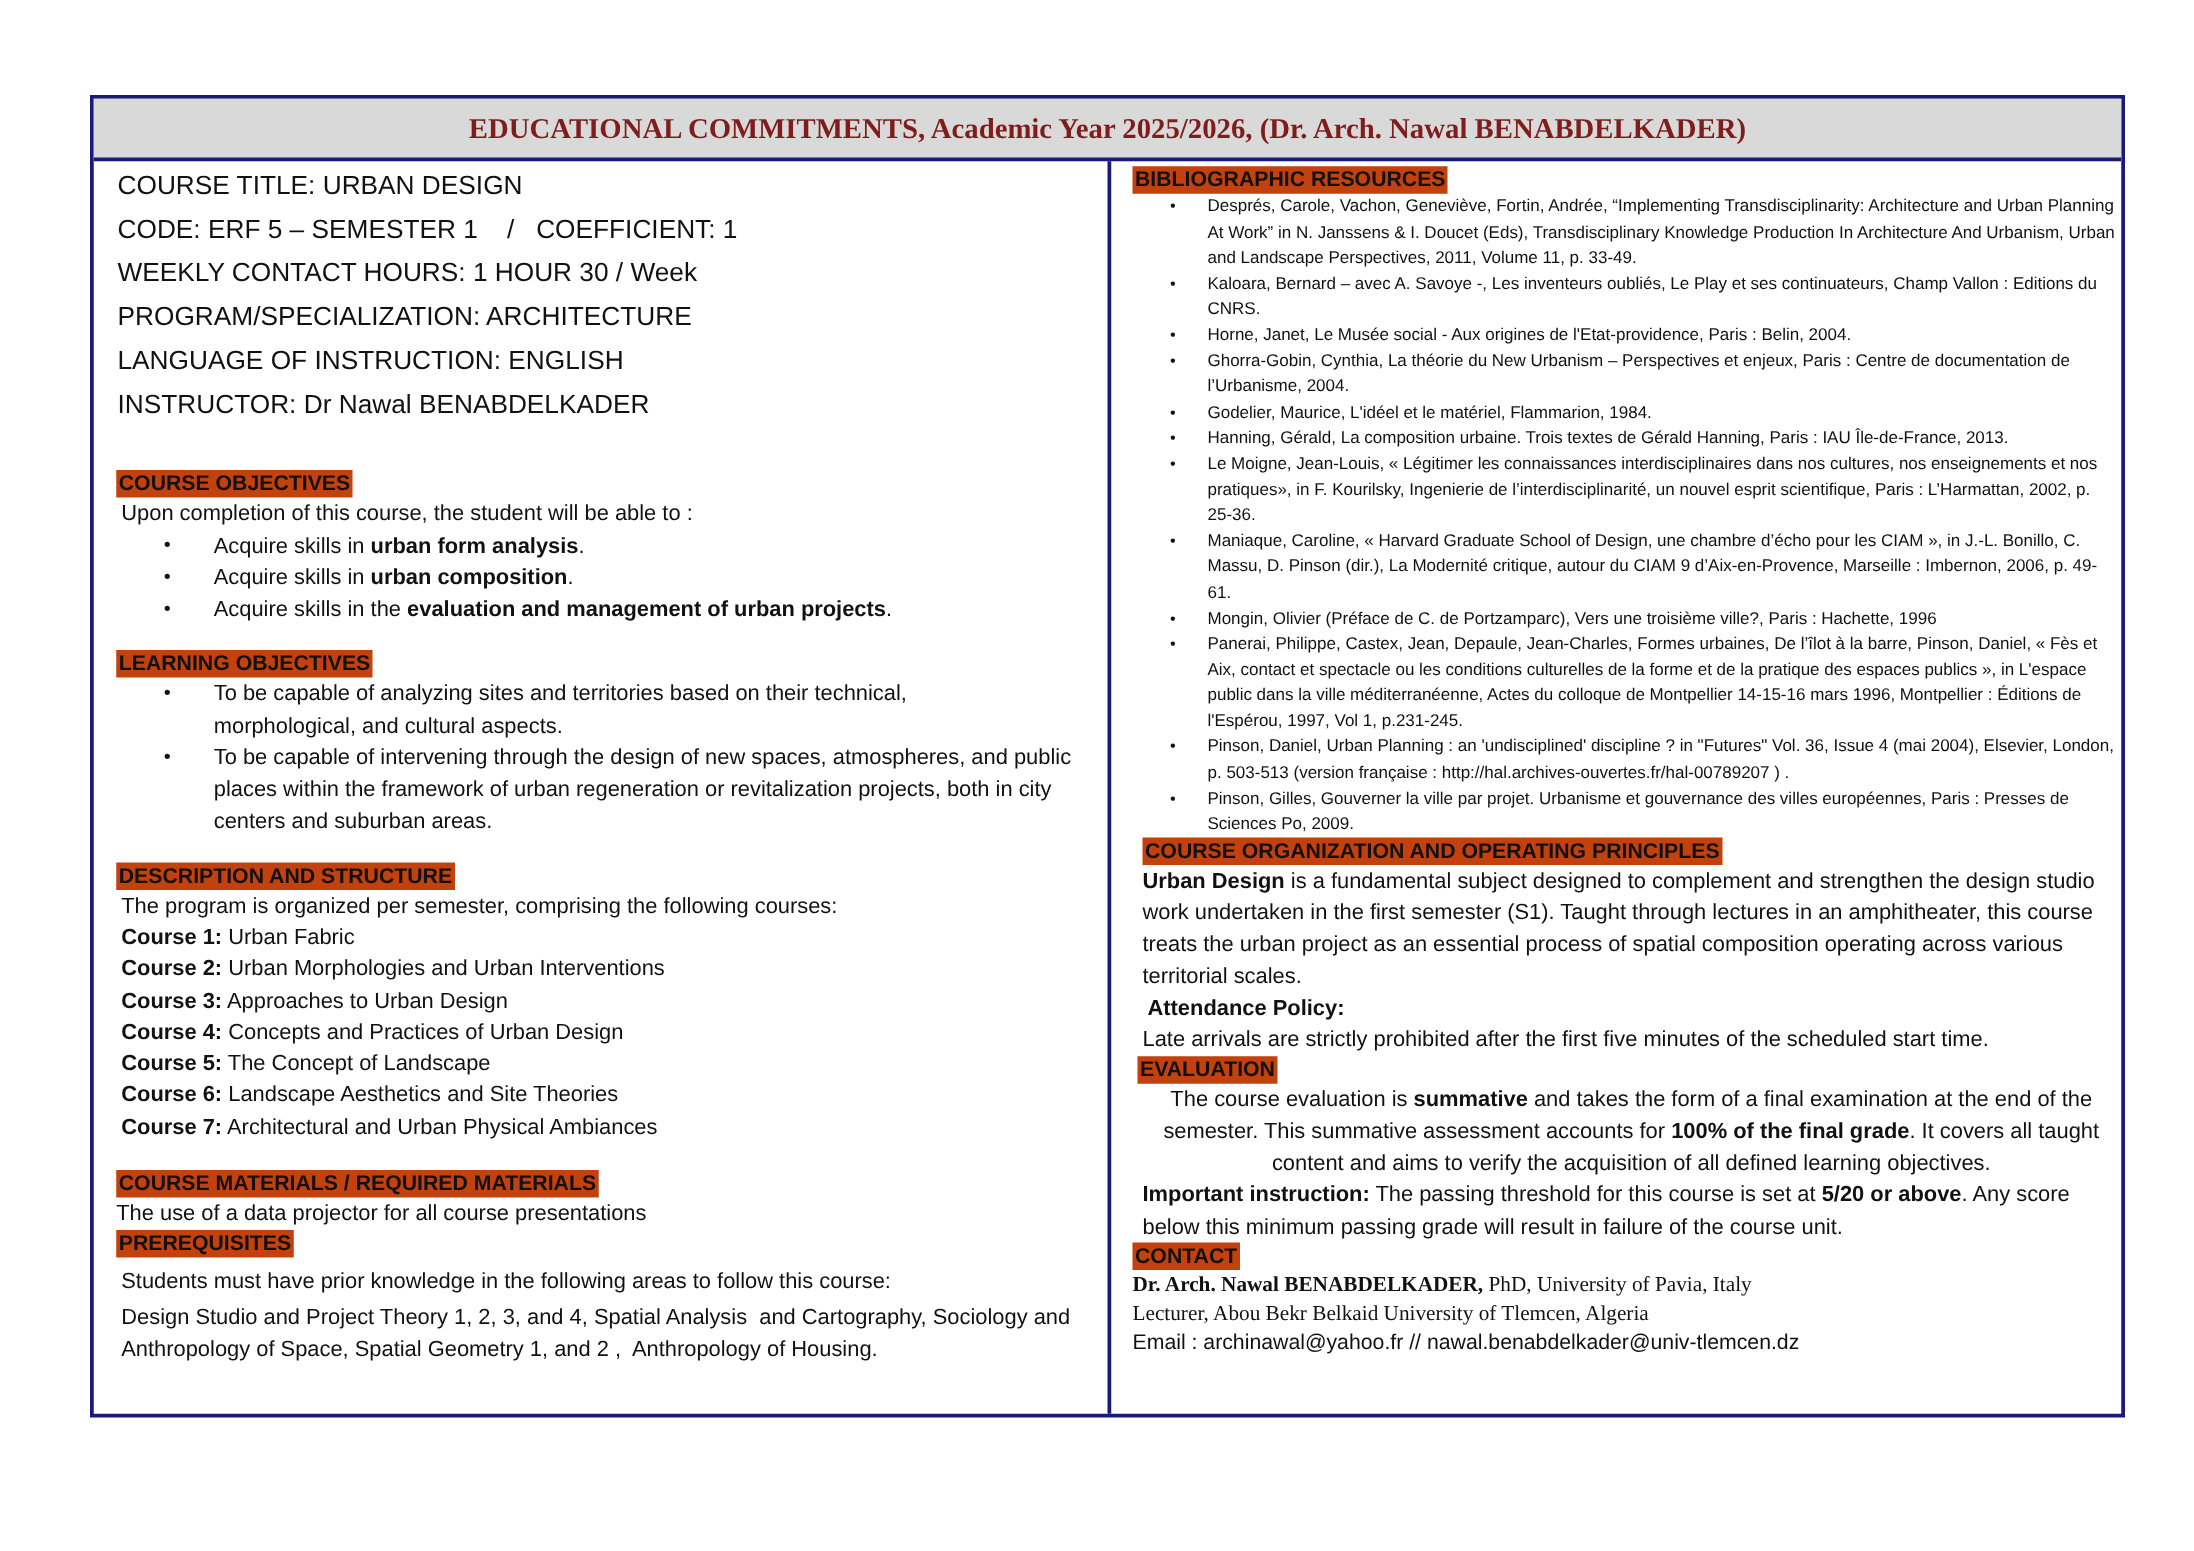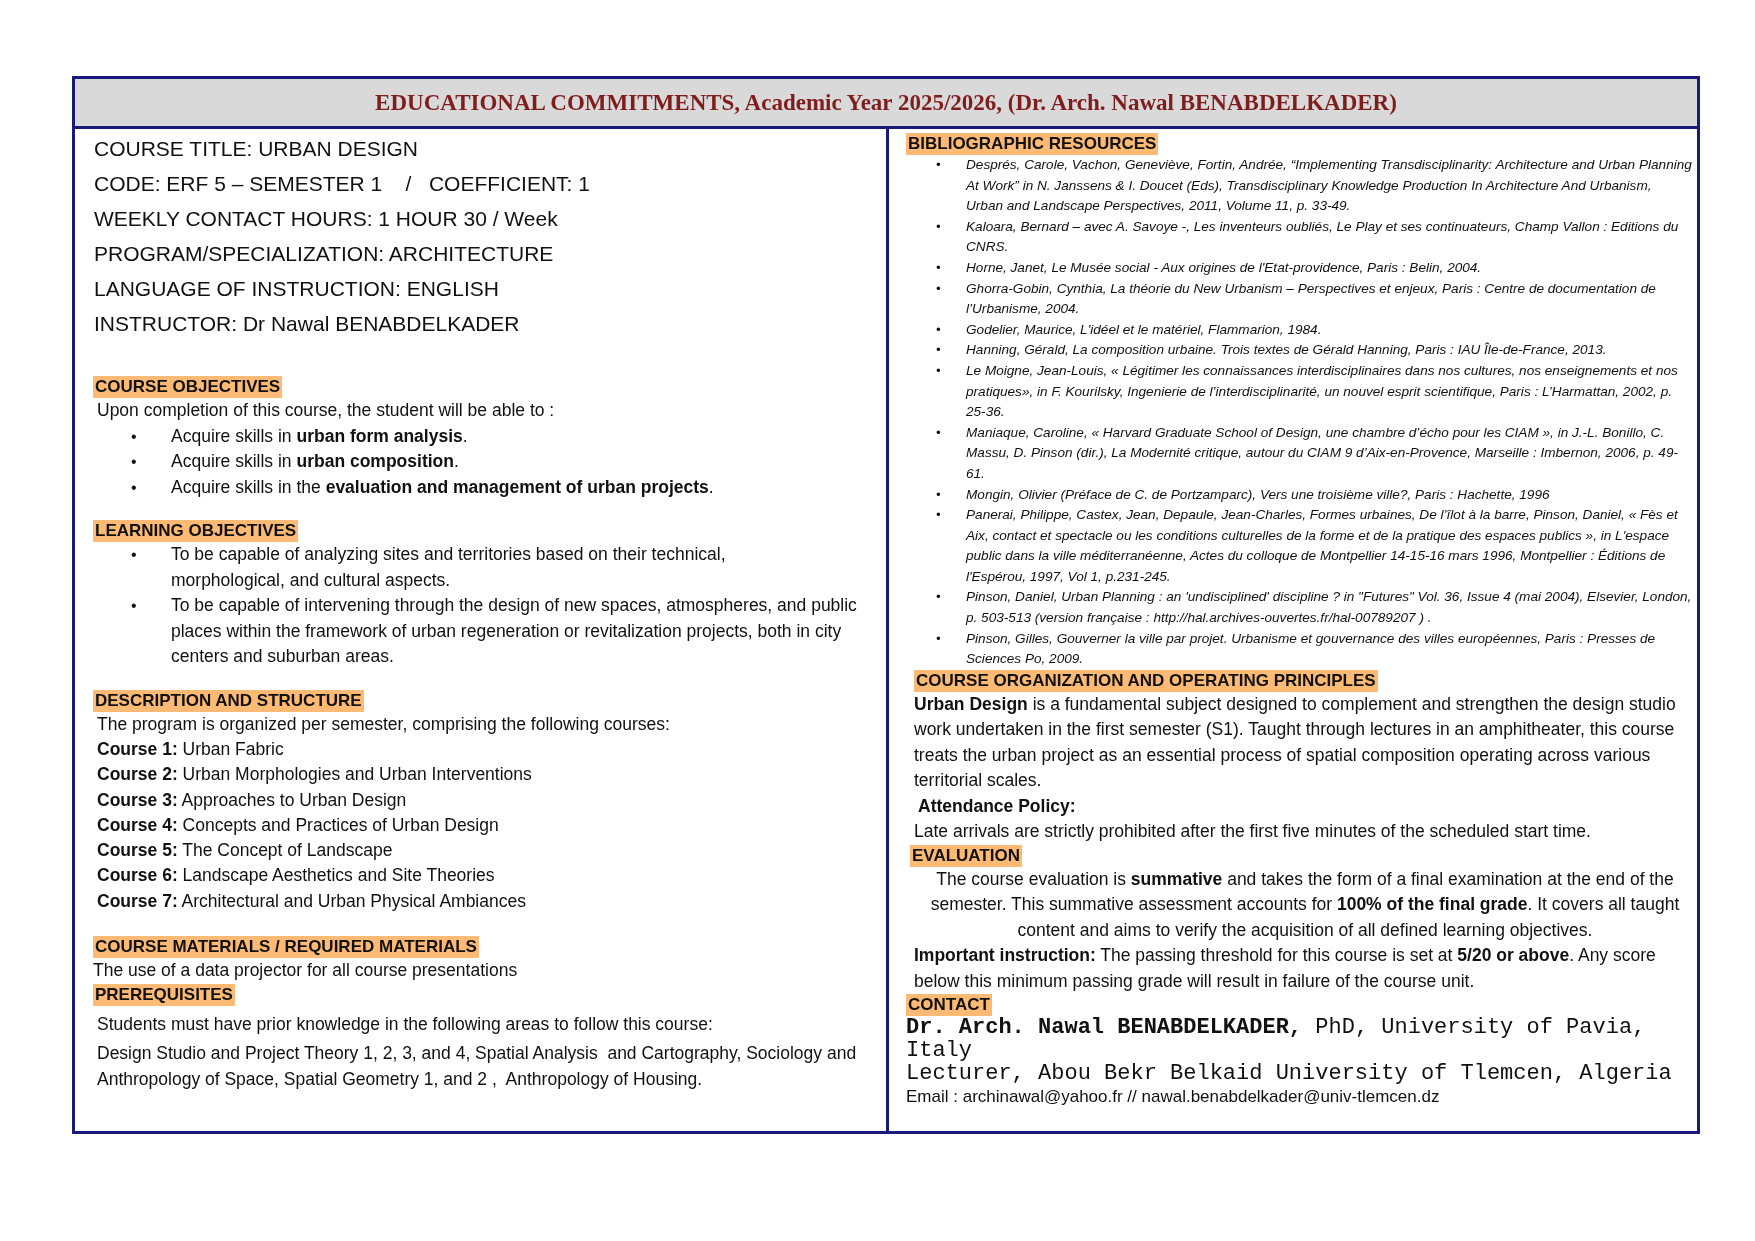--- a/index.html
+++ b/index.html
@@ -4,30 +4,30 @@
 <style>
   html, body { margin: 0; padding: 0; background: #ffffff; }
   body { width: 1755px; height: 1241px; position: relative; font-family: "Liberation Sans", sans-serif; color: #111; }
   .frame { position: absolute; left: 72px; top: 76px; width: 1628px; height: 1058px; border: 3px solid #1a1a7a; box-sizing: border-box; }
   .title-bar { position: absolute; left: 0; top: 0; right: 0; height: 47px; background: #d9d9d9; border-bottom: 3px solid #1a1a7a; display: flex; align-items: center; justify-content: center; }
   .title-bar span { font-family: "Liberation Serif", serif; font-weight: bold; font-size: 23px; color: #7f1d1d; }
   .col-divider { position: absolute; top: 50px; bottom: 0; left: 811px; width: 3px; background: #1a1a7a; }
   .col-left { position: absolute; left: 18px; top: 52px; width: 790px; }
   .col-right { position: absolute; left: 831px; top: 52px; width: 790px; }
   .meta-line { font-weight: normal; font-size: 21px; line-height: 34px; margin: 1px; }
-  .sec-head { display: inline-block; background: #fdba74; font-weight: bold; font-size: 17px; line-height: 22px; padding: 0 2px; margin: 0; }
+  .sec-head { display: inline-block; background: #c2410c; font-weight: bold; font-size: 17px; line-height: 22px; padding: 0 2px; margin: 0; }
   .p { font-size: 17.5px; line-height: 25.5px; margin: 0; }
   ul.bl { margin: 0; padding-left: 0; list-style: none; }
   ul.bl li { position: relative; padding-left: 78px; font-size: 17.5px; line-height: 25.5px; }
   ul.bl li::before { content: "•"; position: absolute; left: 38px; top: 0; font-size: 16px; }
-  ul.bib { margin: 0; padding: 0; list-style: none; font-style: italic; }
+  ul.bib { margin: 0; padding: 0; list-style: none; }
   ul.bib li { position: relative; padding-left: 60px; font-size: 13.6px; line-height: 20.6px; padding-right: 4px; }
   ul.bib li::before { content: "•"; position: absolute; left: 30px; top: 0; font-size: 13px; }
   .course-line { font-size: 17.5px; line-height: 25.3px; margin: 0; padding-left: 4px; }
-  .contact-name { font-family: Liberation Mono, monospace; font-size: 22px; line-height: 23px; margin: 0; }
+  .contact-name { font-family: Liberation Serif, serif; font-size: 17px; line-height: 23px; margin: 0; }
   .email { font-size: 17px; line-height: 24px; margin: 0; }
   b { font-weight: bold; }
 </style>
 </head>
 <body>
 
 <div class="frame">
   <div class="title-bar">
     <span>EDUCATIONAL COMMITMENTS,  Academic Year 2025/2026, (Dr. Arch. Nawal BENABDELKADER)</span>
   </div>

